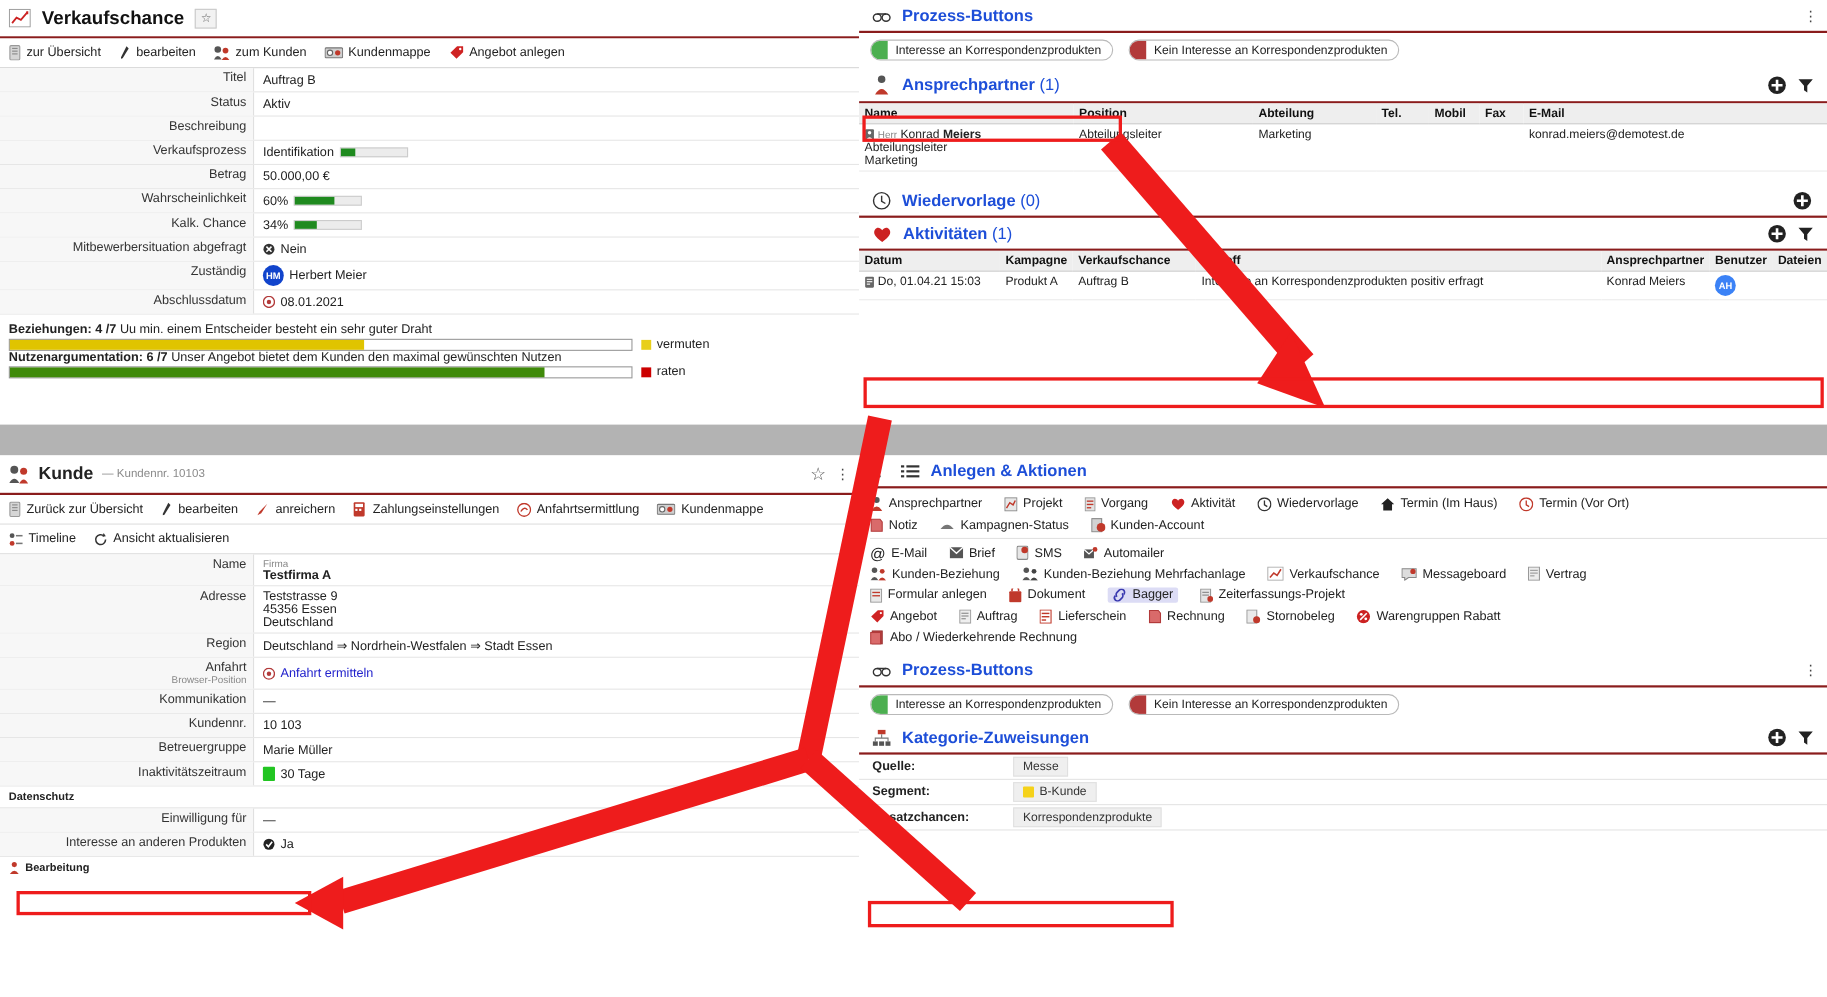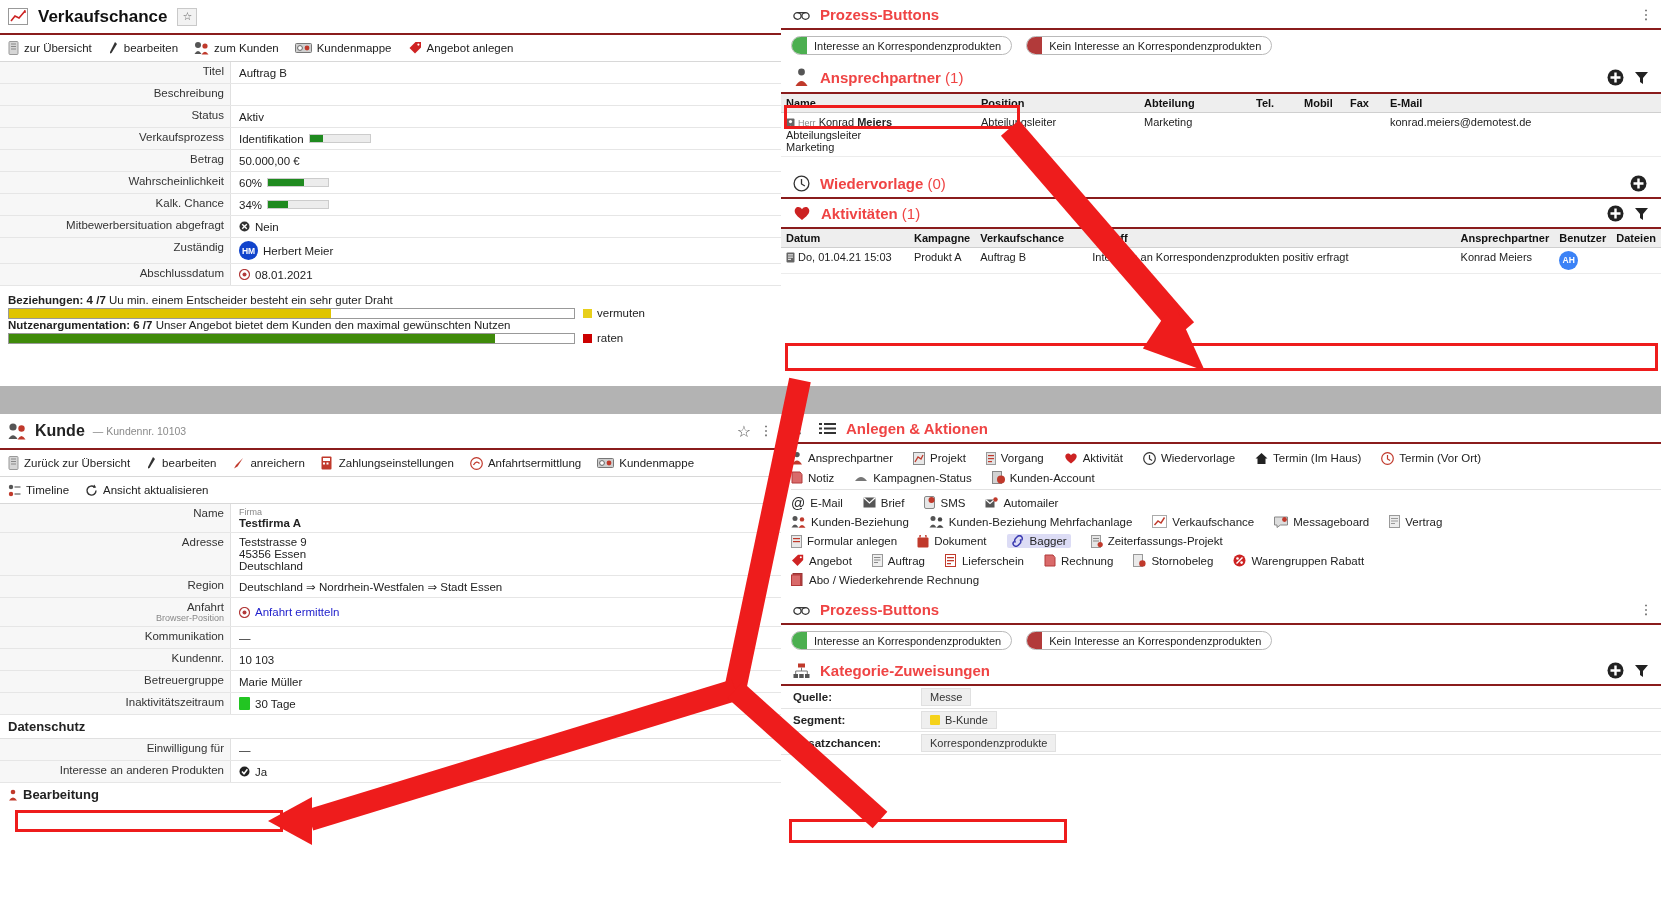--- a/index.html
+++ b/index.html
@@ -7,21 +7,21 @@
   body {
     width:1661px; height:906px;
     font-family:"Liberation Sans", sans-serif;
     font-size:12px;
     color:#222;
     background:#fff;
     position:relative;
     overflow:hidden;
   }
   .root { position:relative; width:1661px; height:906px; }
-  .sect-title { font-weight:bold; font-size:15px; color:#ef4444; }
+  .sect-title { font-weight:bold; font-size:15px; color:#1d4ed8; }
   .tiny { font-size:9px; color:#888; }
 
   .icon { display:inline-block; vertical-align:middle; }
   .ico-sq { width:11px; height:13px; border-radius:1px; }
 
   
   .panel-vk { position:absolute; left:0; top:0; width:781px; height:392px; background:#fff; }
   .vk-titlebar { height:35px; display:flex; align-items:center; padding-left:8px; gap:10px;
                  border-bottom:2px solid #8a1c1c; }
   .vk-title { font-size:17px; font-weight:bold; color:#111; }
@@ -60,21 +60,21 @@
   .band { position:absolute; left:0; top:386px; width:1661px; height:28px; background:#b3b3b3; }
 
   
   .panel-kunde { position:absolute; left:0; top:414px; width:781px; height:492px; background:#fff; }
   .kunde-head { height:36px; display:flex; align-items:center; padding:0 8px; gap:8px;
                 border-bottom:2px solid #8a1c1c; }
   .kunde-title { font-size:16px; font-weight:bold; }
   .kunde-sub { font-size:10.5px; color:#8a8a8a; }
   .spacer { flex:1; }
   .kebab { width:14px; text-align:center; color:#444; font-size:13px; line-height:8px; letter-spacing:0; cursor:pointer;}
-  .grp-title { font-weight:bold; font-size:13px; padding:4px 0 4px 8px; border-bottom:1px solid #e0e0e0;}
+  .grp-title { font-weight:bold; font-size:10px; padding:4px 0 4px 8px; border-bottom:1px solid #e0e0e0;}
 
   
   .panel-right-top { position:absolute; left:781px; top:0; width:880px; height:392px; background:#fff; }
   .panel-right-bot { position:absolute; left:781px; top:414px; width:880px; height:492px; background:#fff; }
 
   .sec-head { display:flex; align-items:center; gap:10px; padding:6px 8px 5px 12px; }
   .sec-head .sect-title { flex:1; }
   .sec-rule { border-bottom:2px solid #8a1c1c; }
   .plus, .funnel { cursor:pointer; }
 
@@ -180,26 +180,26 @@
         <span>Angebot anlegen</span>
       </div>
     </div>
 
     <div>
       <div class="kv">
         <div class="k">Titel</div>
         <div class="v">Auftrag B</div>
       </div>
       <div class="kv">
+        <div class="k">Status</div>
+        <div class="v">Aktiv</div>
+      </div>
+      <div class="kv">
         <div class="k">Beschreibung</div>
         <div class="v"></div>
-      </div>
-      <div class="kv">
-        <div class="k">Status</div>
-        <div class="v">Aktiv</div>
       </div>
       <div class="kv">
         <div class="k">Verkaufsprozess</div>
         <div class="v">
           <span>Identifikation</span>
           <span class="bar">
               <i id="barA" style="width: 22%;"></i>
             </span>
         </div>
       </div>

